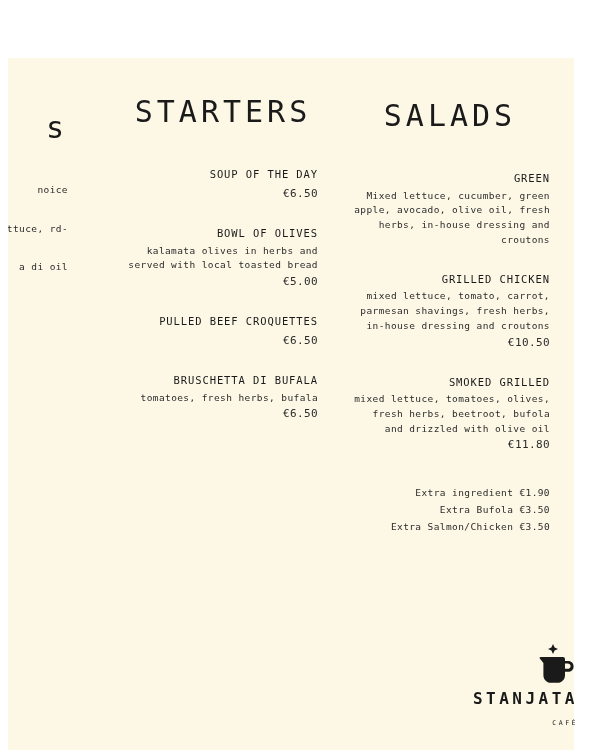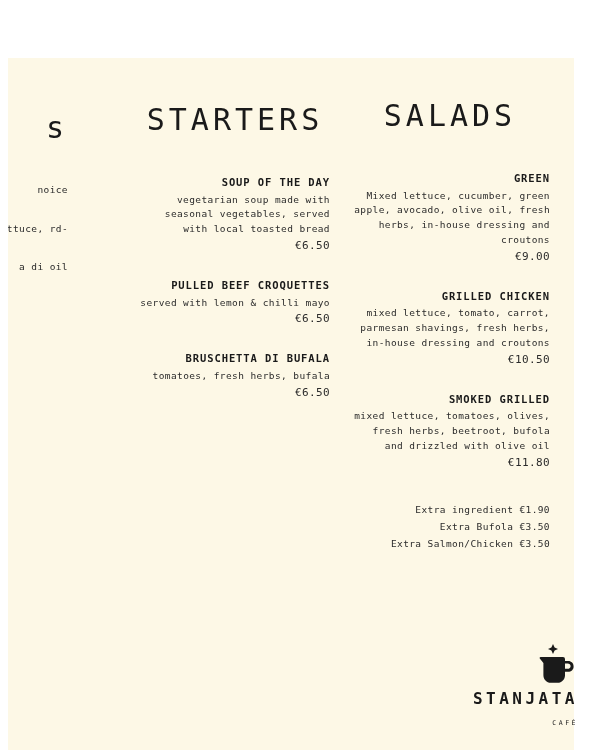--- a/index.html
+++ b/index.html
@@ -33,23 +33,22 @@
     position: absolute;
     text-align: right;
   }
   .col-left {
     left: -60px;
     top: 52px;
     width: 120px;
   }
   .col-mid {
     left: 120px;
-    top: 44px;
+    top: 36px;
     width: 190px;
-    margin-left: 12px;
   }
   .col-right {
     left: 342px;
     top: 40px;
     width: 200px;
   }
   .section-title {
     font-family: "DejaVu Sans Mono", monospace;
     font-size: 30px;
     letter-spacing: 4px;
@@ -63,21 +62,21 @@
     text-align: right;
     padding-right: 0;
   }
   .item {
     margin-bottom: 24px;
   }
   .item-name {
     font-size: 10.5px;
     letter-spacing: 0.9px;
     color: #1a1a1a;
-    font-weight: 700;
+    font-weight: 400;
     line-height: 1.5;
     margin-bottom: 2px;
   }
   .item-desc {
     font-size: 9.5px;
     letter-spacing: 0.4px;
     color: #2b2b2b;
     line-height: 1.55;
   }
   .item-price {
@@ -146,45 +145,47 @@
         <div class="item-desc">a di
 oil</div>
       </div>
     </div>
 
     <div class="col col-mid">
       <div class="section-title">STARTERS</div>
 
       <div class="item">
         <div class="item-name">SOUP OF THE DAY</div>
-        <div class="item-desc">vegetarian  soup made with seasonal vegetables, served with local toasted bread</div>
         <div class="item-price">€6.50</div>
       </div>
 
+      <div class="item">
+        <div class="item-name">BOWL OF OLIVES</div>
+        <div class="item-desc">kalamata olives in herbs and served with local toasted bread</div>
+        <div class="item-price">€5.00</div>
+      </div>
 
       <div class="item">
         <div class="item-name">PULLED BEEF CROQUETTES</div>
-        <div class="item-desc">served with  lemon &amp; chilli mayo</div>
         <div class="item-price">€6.50</div>
       </div>
 
       <div class="item">
         <div class="item-name">BRUSCHETTA DI BUFALA</div>
         <div class="item-desc">tomatoes, fresh herbs, bufala</div>
         <div class="item-price">€6.50</div>
       </div>
     </div>
 
     <div class="col col-right">
       <div class="section-title">SALADS</div>
 
       <div class="item">
         <div class="item-name">GREEN</div>
         <div class="item-desc">Mixed lettuce, cucumber, green apple, avocado, olive oil, fresh herbs, in-house dressing and croutons</div>
-        <div class="item-price">€9.00</div>
       </div>
 
       <div class="item">
         <div class="item-name">GRILLED CHICKEN</div>
         <div class="item-desc">mixed lettuce, tomato, carrot, parmesan shavings, fresh herbs, in-house dressing and croutons</div>
         <div class="item-price">€10.50</div>
       </div>
 
       <div class="item">
         <div class="item-name">SMOKED GRILLED</div>

